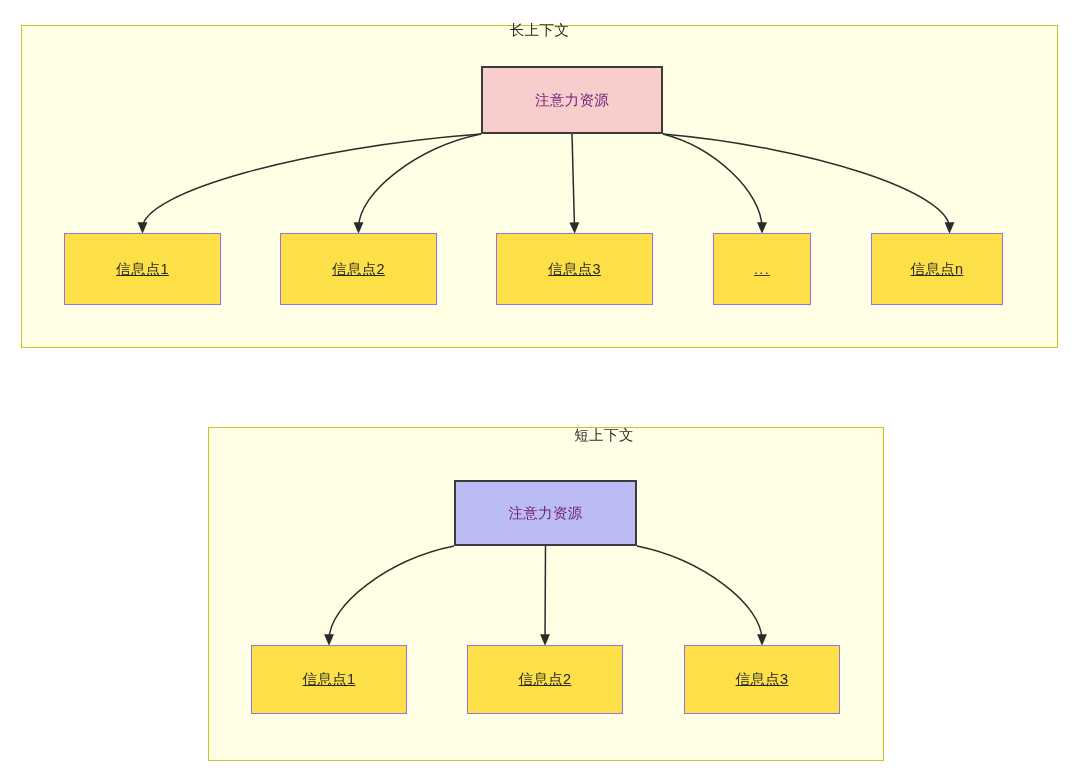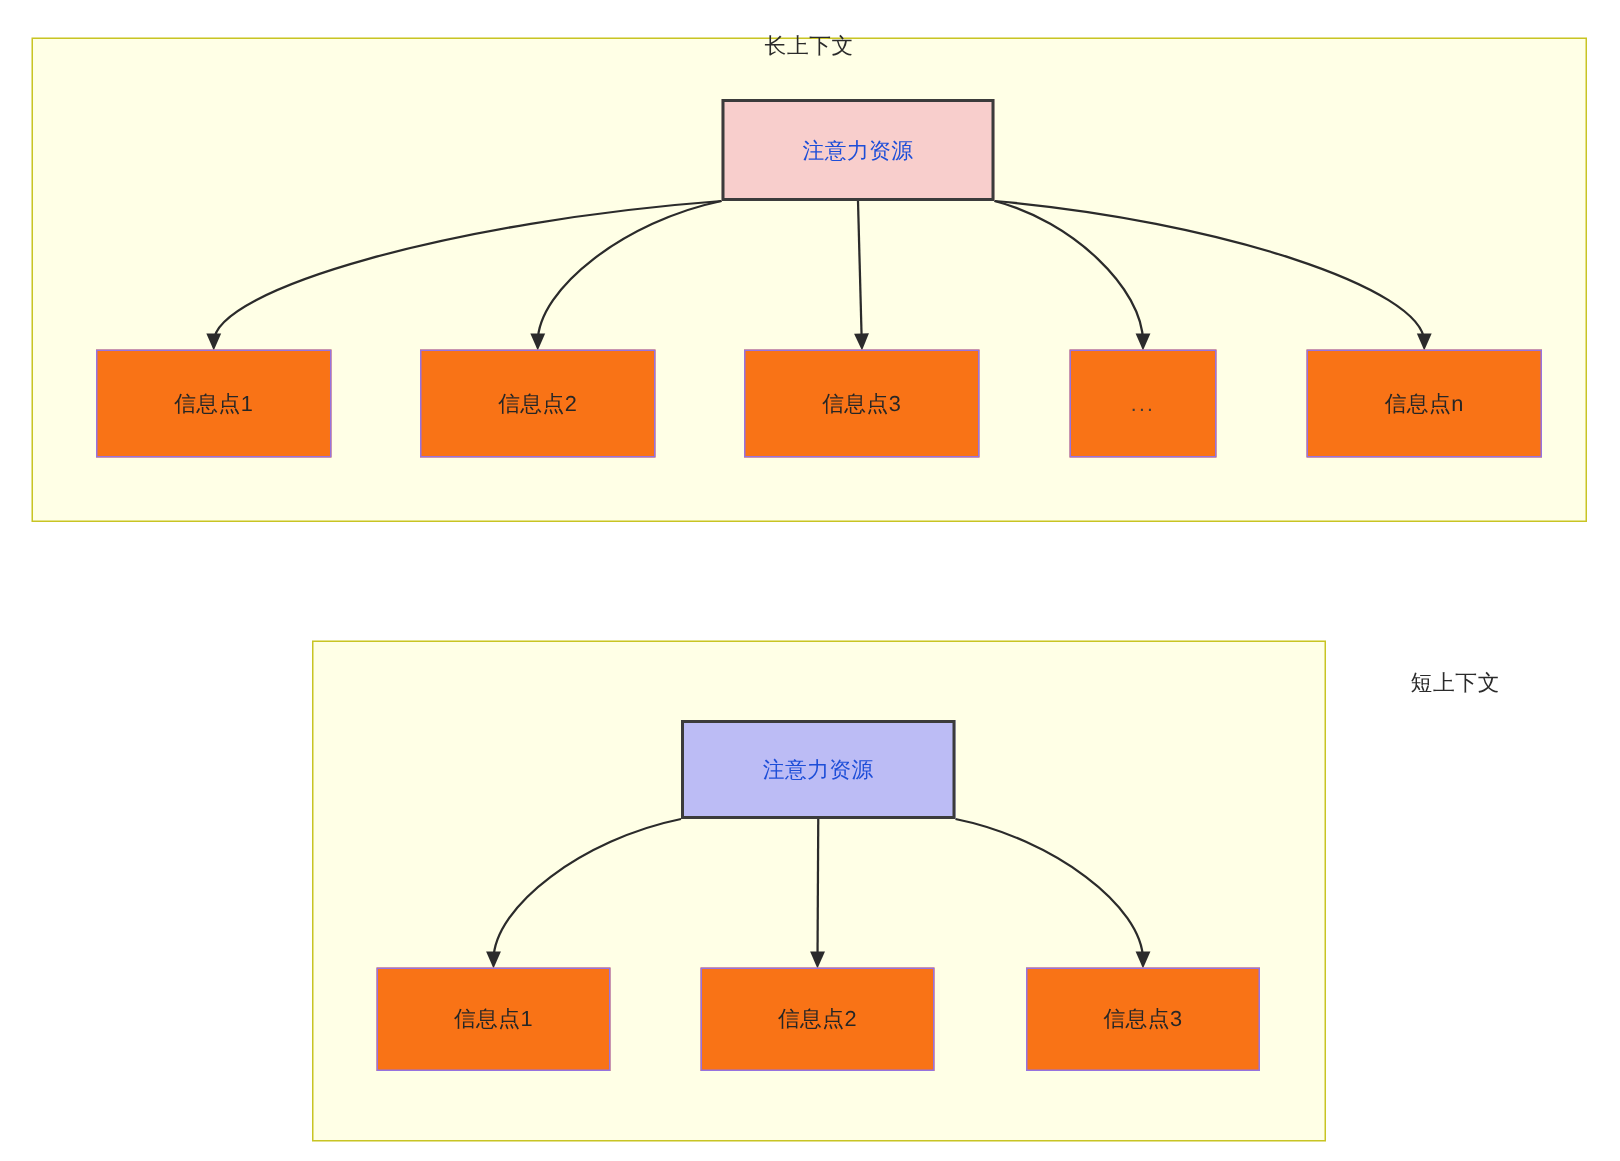--- a/index.html
+++ b/index.html
@@ -42,52 +42,53 @@
     white-space: nowrap;
   }
   .node {
     position: absolute;
     box-sizing: border-box;
     display: flex;
     align-items: center;
     justify-content: center;
     font-size: 14.5px;
     letter-spacing: 0.3px;
-    color: #1d4ed8;
+    color: #701a75;
     white-space: nowrap;
   }
   .node-root-long {
     background: #f8cecc;
     border: 2.2px solid #3b3b3b;
   }
   .node-root-short {
     background: #bcbcf5;
     border: 2.2px solid #3b3b3b;
   }
   .node-info {
-    background: #f97316;
+    background: #fde047;
     border: 1.6px solid #9673e0;
     color: #262626;
+    text-decoration: underline;
   }
   .node-ellipsis {
     font-size: 14px;
     letter-spacing: 1.5px;
     color: #3a3a3a;
   }
 </style>
 </head>
 <body>
 
 <div id="stage">
 
   <div class="panel" id="panel-long" style="left: 21px; top: 25px; width: 1037px; height: 323px;"></div>
   <div class="panel-title" id="title-long" style="left: 21px; width: 1037px; top: 21px;">长上下文</div>
 
   <div class="panel" id="panel-short" style="left: 208px; top: 427px; width: 676px; height: 334px;"></div>
-  <div class="panel-title" id="title-short" style="left: 208px; width: 792px; top: 446px; text-align: right;">短上下文</div>
+  <div class="panel-title" id="title-short" style="left: 208px; width: 792px; top: 426px;">短上下文</div>
 
   <svg class="layer" id="edges" aria-hidden="true">
     <defs>
       <marker id="arrowhead" markerWidth="9" markerHeight="9" refX="4.2" refY="4" orient="auto" markerUnits="strokeWidth">
         <path d="M0.4,0.7 L8,4 L0.4,7.3 Z" fill="#2b2b2b"></path>
       </marker>
     </defs>
     <g id="edge-group-long" fill="none" stroke="#2b2b2b" stroke-width="1.5" marker-end="url(#arrowhead)">
         <path d="M 481 134 C 304.98 147.16, 142.5 192.28, 142.5 228"></path>
         <path d="M 481 134 C 417.3 147.16, 358.5 192.28, 358.5 228"></path>
@@ -101,21 +102,21 @@
         <path d="M 637 546 C 702 559.16, 762 604.28, 762 640"></path>
       </g>
   </svg>
 
   <div class="node node-root-long" id="root-long" style="left: 481px; top: 66px; width: 182px; height: 68px;">注意力资源</div>
 
   <div class="node node-info" id="p0-c0" style="left: 64px; top: 233px; width: 157px; height: 72px;">信息点1</div>
   <div class="node node-info" id="p0-c1" style="left: 280px; top: 233px; width: 157px; height: 72px;">信息点2</div>
   <div class="node node-info" id="p0-c2" style="left: 496px; top: 233px; width: 157px; height: 72px;">信息点3</div>
   <div class="node node-info node-ellipsis" id="p0-c3" style="left: 713px; top: 233px; width: 98px; height: 72px;">...</div>
-  <div class="node node-info" id="p0-c4" style="left: 871px; top: 233px; width: 157px; height: 72px;">信息点n</div>
+  <div class="node node-info" id="p0-c4" style="left: 871px; top: 233px; width: 132px; height: 72px;">信息点n</div>
 
   <div class="node node-root-short" id="root-short" style="left: 454px; top: 480px; width: 183px; height: 66px;">注意力资源</div>
 
   <div class="node node-info" id="p1-c0" style="left: 251px; top: 645px; width: 156px; height: 69px;">信息点1</div>
   <div class="node node-info" id="p1-c1" style="left: 467px; top: 645px; width: 156px; height: 69px;">信息点2</div>
   <div class="node node-info" id="p1-c2" style="left: 684px; top: 645px; width: 156px; height: 69px;">信息点3</div>
 
 </div>
 
 </body></html>

